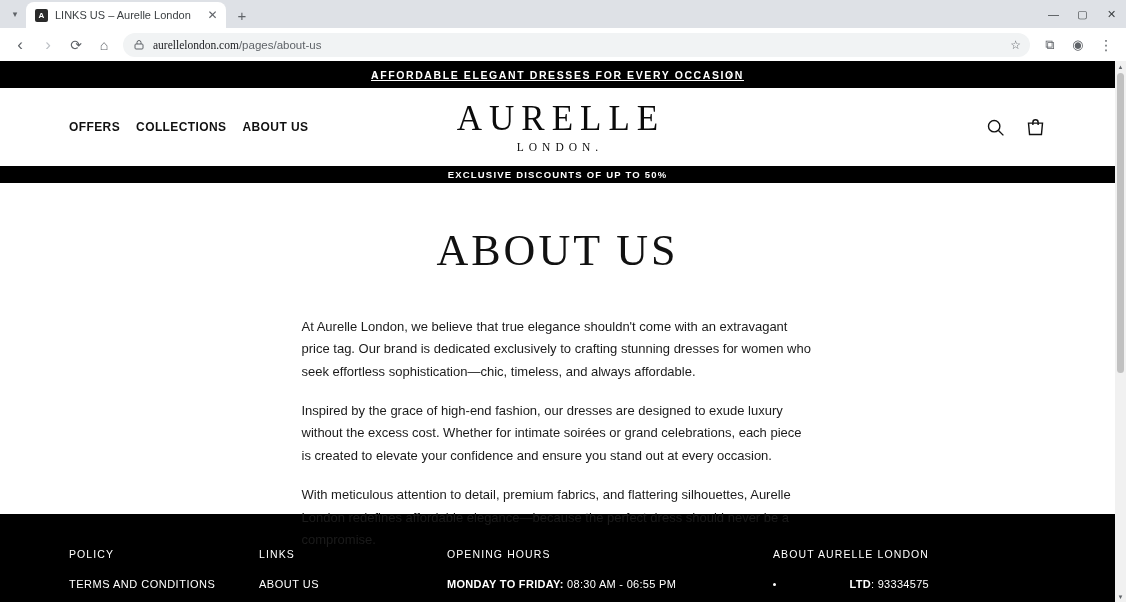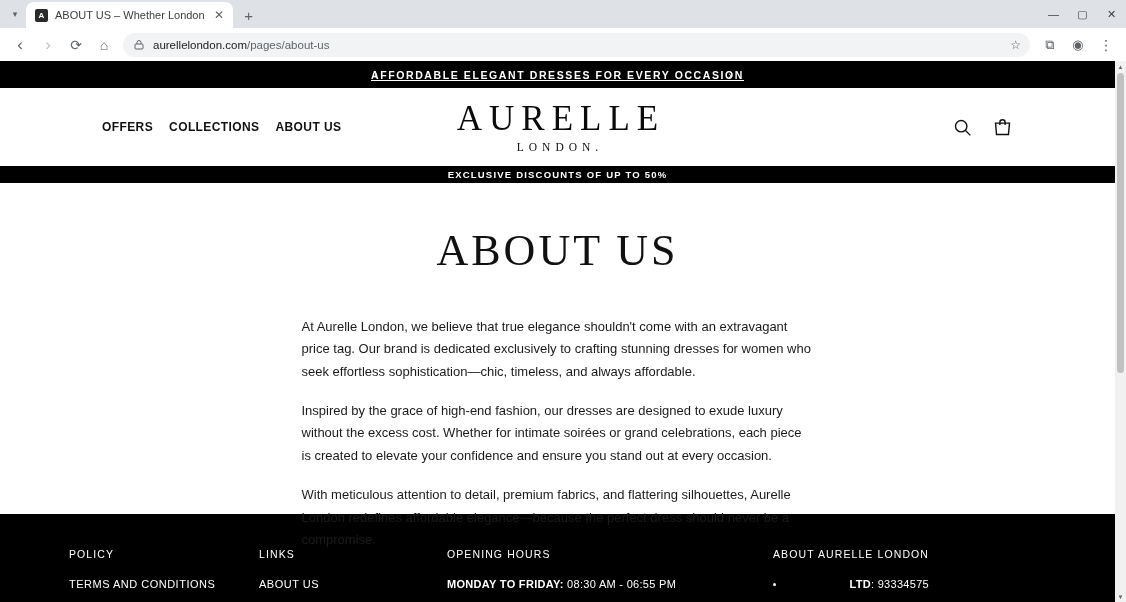--- a/index.html
+++ b/index.html
@@ -100,21 +100,21 @@
     background: #f1f3f4;
     border-radius: 13px;
     display: flex;
     align-items: center;
     padding: 0 9px;
     margin: 0 5px 0 4px;
     gap: 8px;
   }
   .omni-lock { width: 13px; height: 13px; display:flex; align-items:center; justify-content:center; color:#5f6368; }
   .omni-url { font-size: 11.5px; color: #5f6368; white-space: nowrap; }
-  .omni-url b { color: #202124; font-weight: 400; }
+  .omni-url b { color: #202124; font-weight: 400; font-family: Liberation Serif, serif; }
   .omni-star { margin-left: auto; color: #5f6368; font-size: 12px; }
 
   
   .viewport {
     flex: 1 1 auto;
     position: relative;
     background: #fff;
     overflow: hidden;
   }
   .page {
@@ -168,21 +168,21 @@
   }
   .announce-arrow.left { left: 374px; }
   .announce-arrow.right { right: 383px; }
 
   
   .header {
     height: 78px;
     background: #fff;
     display: flex;
     align-items: center;
-    padding: 0 102px;
+    padding: 0 69px;
     position: relative;
   }
   .nav {
     display: flex;
     gap: 16px;
     align-items: center;
   }
   .nav-item {
     font-size: 12px;
     letter-spacing: 0.4px;
@@ -310,21 +310,21 @@
 </style>
 </head>
 <body>
 
 <div class="browser">
 
   <div class="tabstrip">
     <div class="tab-chevron">▾</div>
     <div class="tab">
       <div class="tab-favicon">A</div>
-      <div class="tab-title">ABOUT US – Whether London</div>
+      <div class="tab-title">LINKS US – Aurelle London</div>
       <div class="tab-close">✕</div>
     </div>
     <div class="new-tab">+</div>
 
     <div class="win-controls">
       <div class="win-btn">—</div>
       <div class="win-btn">▢</div>
       <div class="win-btn">✕</div>
     </div>
   </div>

